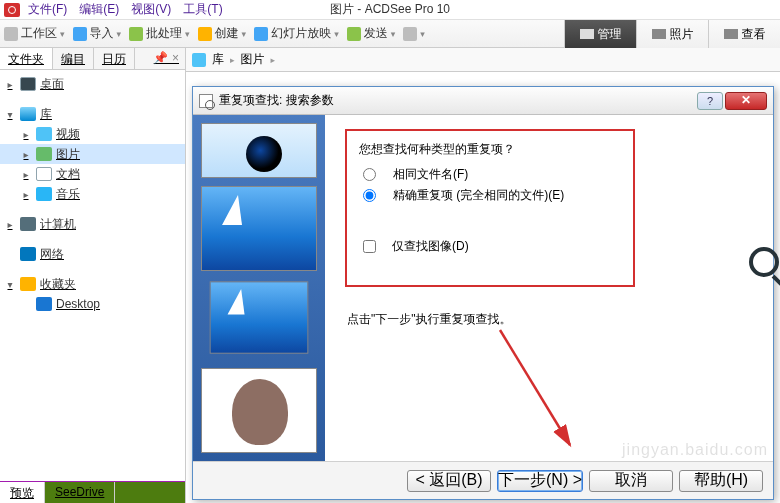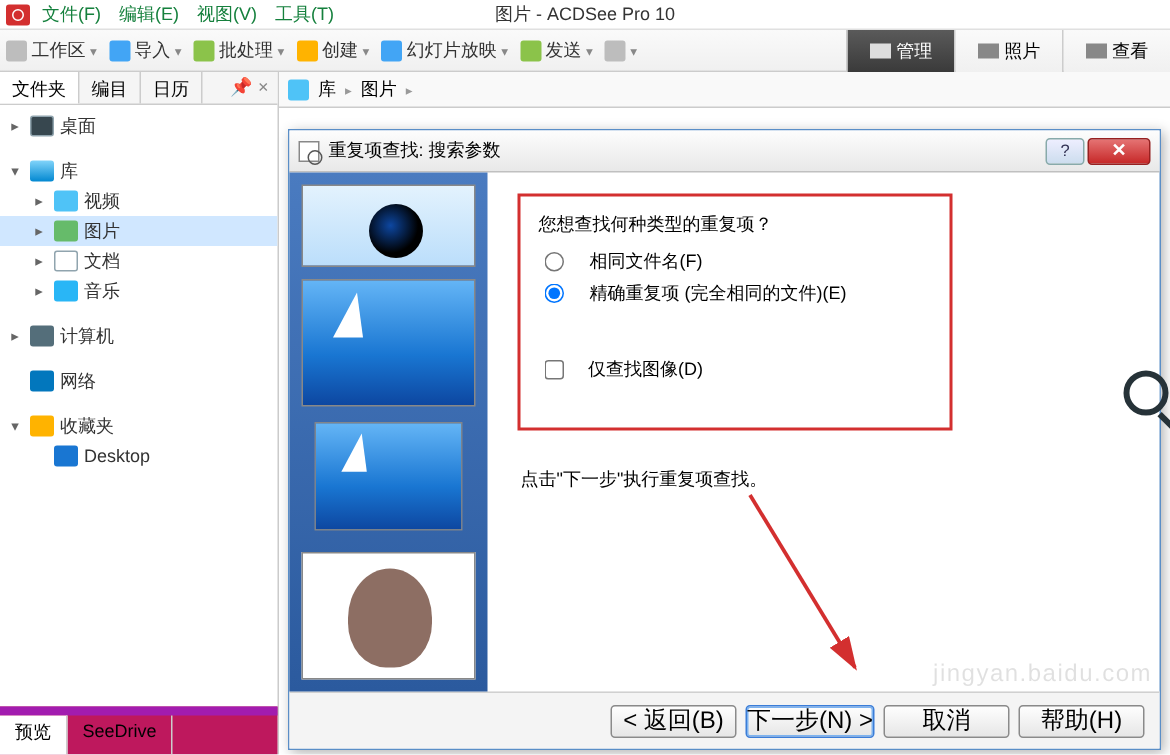--- a/index.html
+++ b/index.html
@@ -1,49 +1,49 @@
 <!DOCTYPE html>
 <html><head>
 <meta charset="utf-8">
 <style>
 * { box-sizing: border-box; margin: 0; padding: 0; font-family: "Microsoft YaHei", Tahoma, sans-serif; font-size: 12px; }
 body { background: #fff; width: 780px; height: 503px; overflow: hidden; position: relative; }
 .menubar { height: 20px; background: #fff; border-bottom: 1px solid #e0e0e0; display: flex; align-items: center; padding: 0 4px; }
 .menubar .cam { width: 16px; height: 14px; background: #d32f2f; border-radius: 2px; margin-right: 8px; position:relative; }
 .menubar .cam:after{content:"";position:absolute;top:3px;left:4px;width:6px;height:6px;border:1px solid #fff;border-radius:50%}
-.menubar span { margin-right: 12px; color: #15803d; }
+.menubar span { margin-right: 12px; color: #4c1d95; }
 .menubar .title { position: absolute; left: 50%; transform: translateX(-50%); color: #333; }
 .toolbar { height: 28px; background: linear-gradient(#fafafa,#f0f0f0); border-bottom: 1px solid #ccc; display: flex; padding: 0 4px; }
 .toolbar .tbtn { display: flex; align-items: center; margin-right: 8px; color: #333; gap:3px;}
 .toolbar .tic { width: 14px; height: 14px; background: #8bc34a; border-radius: 2px; }
 .toolbar .tic.blue{background:#42a5f5} .toolbar .tic.gray{background:#bdbdbd} .toolbar .tic.yel{background:#ffb300}
 .toolbar .tdd{color:#888;font-size:9px}
 .modebar { position: absolute; right: 0; top: 20px; height: 28px; display: flex; text-align: right; }
 .modebtn { width: 72px; display: flex; align-items: center; justify-content: center; gap:4px; border-left: 1px solid #ccc; background:linear-gradient(#fafafa,#f0f0f0);}
 .modebtn.active { background: linear-gradient(#5a5a5a,#3a3a3a); color: #fff; }
 .modeic{width:14px;height:10px;background:#888}
 .modebtn.active .modeic{background:#ddd}
 .body { display: flex; height: calc(503px - 48px); }
-.sidebar { width: 186px; background: #fff; border-right: 1px solid #ccc; display:flex;flex-direction:column;}
+.sidebar { width: 186px; background: #fff; border-right: 1px solid #ccc; display:flex;flex-direction:column;text-decoration:underline;}
 .sbtabs { height: 22px; display: flex; background: #f5f5f5; border-bottom: 1px solid #ccc; }
 .sbtab { padding: 3px 8px; border-right: 1px solid #ccc; }
 .sbtab.active { background: #fff; }
 .sbtabs .pin { margin-left: auto; padding: 3px 6px; color: #888; }
 .tree { flex:1; padding: 4px 0; overflow:auto;}
 .node { display: flex; align-items: center; height: 20px; padding-left: 4px; }
 .node .exp { width: 12px; text-align: center; color: #666; font-size:10px;}
 .node .exp.blank { visibility: hidden; }
 .node .ic { width: 16px; height: 14px; margin: 0 4px; border-radius:2px;}
 .node .lbl { color: #333; }
 .node.sel { background: #d0e7ff; } .ic.lib{background:linear-gradient(#81d4fa,#0288d1)}
 .ic.mon{background:#37474f;border:1px solid #90a4ae} .ic.desk{background:#1976d2}
 .ic.vid{background:#4fc3f7} .ic.pic{background:#66bb6a} .ic.doc{background:#fff;border:1px solid #90a4ae}
 .ic.mus{background:#29b6f6} .ic.comp{background:#546e7a} .ic.net{background:#0277bd} .ic.fav{background:#ffb300}
 .child{padding-left:20px}
-.bottabs{height:32px;border-top:6px solid #a21caf;display:flex;background:#be185d}
+.bottabs{height:22px;border-top:1px solid #a21caf;display:flex;background:#4d7c0f}
 .bottab{padding:3px 10px;border-right:1px solid #ccc}
 .bottab.active{background:#fff}
 .main { flex: 1; background: #fff; position:relative;}
 .bcrumb { height: 24px; border-bottom: 1px solid #ccc; display: flex; align-items: center; padding: 0 6px; gap:6px;background:#f9f9f9}
 .bcrumb .nic{width:14px;height:14px;background:#4fc3f7;border-radius:2px}
 .bcrumb .sep{color:#999;font-size:9px}
 .dialog { position: absolute; left: 192px; top: 86px; width: 582px; height: 414px; background: #fff; border: 1px solid #5a8ec7; box-shadow: 2px 2px 8px rgba(0,0,0,.3); }
 .dlg-title { height: 28px; background: linear-gradient(#fdfdfd,#e8e8e8); border-bottom: 1px solid #c0c0c0; display: flex; align-items: center; padding: 0 6px; }
 .dlg-title .dic{width:14px;height:14px;background:#fff;border:1px solid #888;margin-right:6px;position:relative}
 .dlg-title .dic:after{content:"";position:absolute;right:-3px;bottom:-3px;width:8px;height:8px;border:1.5px solid #555;border-radius:50%}

